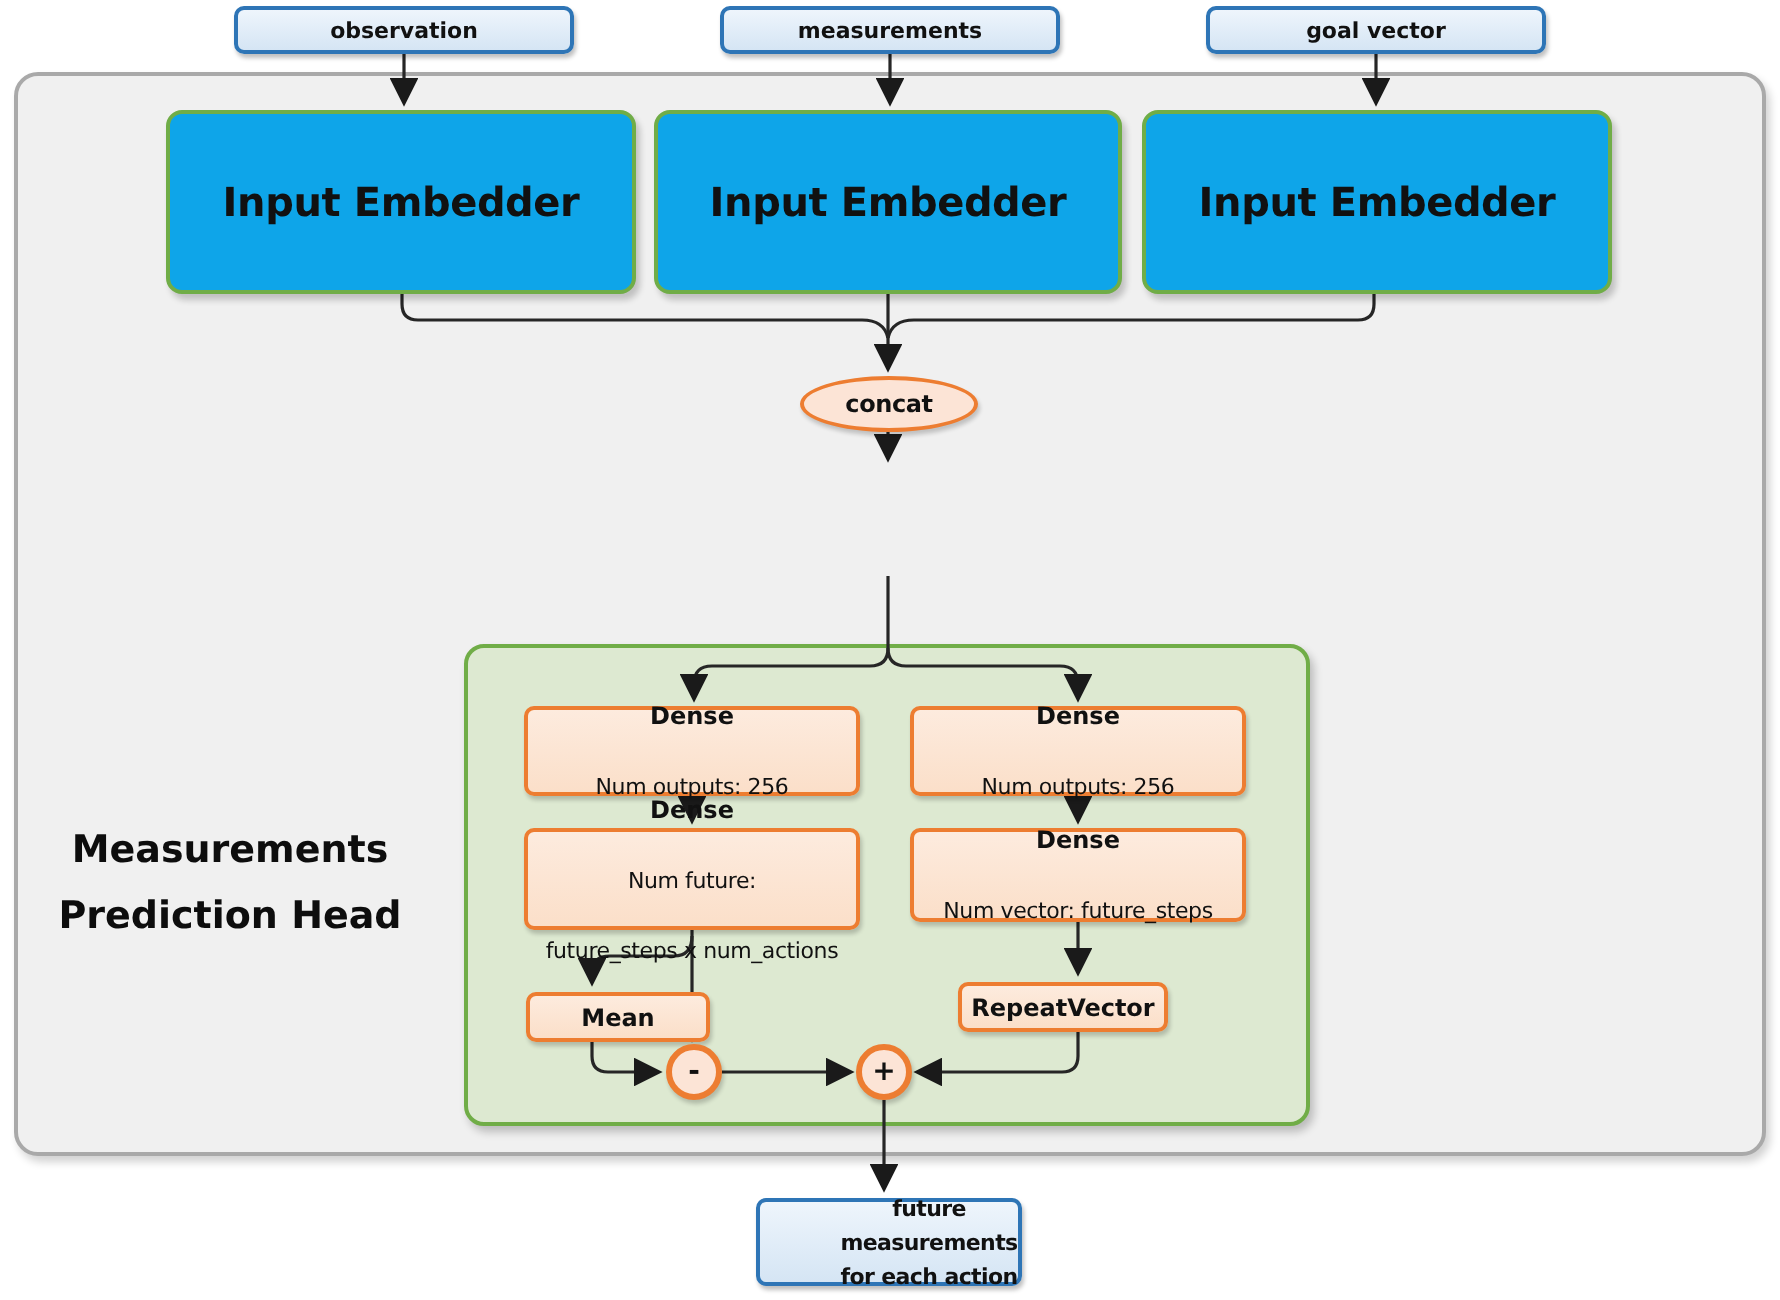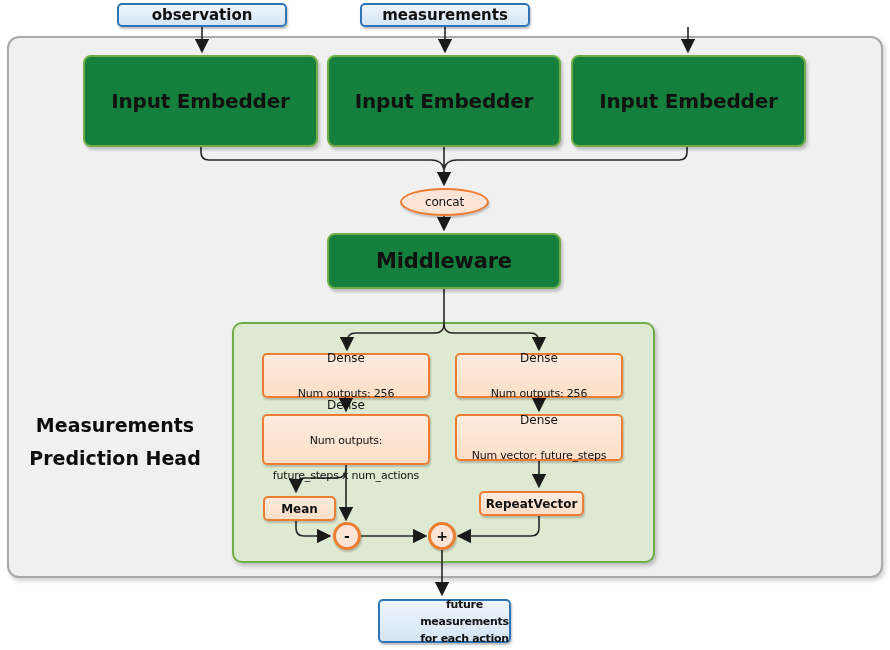--- a/index.html
+++ b/index.html
@@ -17,44 +17,44 @@
   }
   .frame-green{
     background:#DDE9D1;border:2.5px solid #70AD47;border-radius:10px;
     box-shadow:2px 3px 4px rgba(0,0,0,0.22);
   }
   .wires{position:absolute;left:0;top:0;pointer-events:none;}
 
   .box-io{
     background:linear-gradient(180deg,#eef5fc 0%,#d5e5f4 100%);
     border:2px solid #2E75B6;border-radius:5px;
-    font-weight:bold;font-size:15px;
+    font-weight:bold;font-size:11px;
     box-shadow:1px 2px 2px rgba(0,0,0,0.25);
   }
   .box-io.tall{font-size:11px;letter-spacing:-0.3px;line-height:16px;}
 
   .box-green{
-    background:#15803d;border:2.5px solid #70AD47;border-radius:8px;
+    background:#0ea5e9;border:2.5px solid #70AD47;border-radius:8px;
     font-weight:bold;font-size:20px;letter-spacing:-0.2px;
     box-shadow:2px 3px 3px rgba(0,0,0,0.2);
   }
   .box-green.mid{font-size:21px;}
 
   .box-orange{
     background:linear-gradient(180deg,#FDEBDE 0%,#FBDFC9 100%);
     border:2.5px solid #ED7D31;border-radius:5px;
     font-size:11px;box-shadow:1px 2px 2px rgba(0,0,0,0.2);
   }
-  .box-orange .hd{font-weight:normal;font-size:12px;}
+  .box-orange .hd{font-weight:bold;font-size:12px;}
   .box-orange .dt{font-size:11px;letter-spacing:-0.2px;white-space:nowrap;margin-top:22px;}
   .box-orange.small{font-weight:bold;font-size:12px;}
 
   .ellipse{
     background:#FCE4D6;border:2.5px solid #ED7D31;border-radius:50%;
-    font-weight:normal;font-size:12px;letter-spacing:-0.2px;
+    font-weight:bold;font-size:12px;letter-spacing:-0.2px;
     box-shadow:1px 2px 2px rgba(0,0,0,0.2);
   }
   .circle-op{
     background:#FCE4D6;border:3px solid #ED7D31;border-radius:50%;
     font-weight:bold;font-size:14px;line-height:1;
     box-shadow:1px 2px 2px rgba(0,0,0,0.2);
   }
   .head-title{
     font-weight:bold;font-size:19px;line-height:33px;text-align:center;color:#0d0d0d;
   }
@@ -97,63 +97,63 @@
       <path d="M442 550 V592" marker-end="url(#arrow)"></path>
     </g>
   </svg>
 
   <div class="abs box-io flexc" style="left:117px;top:3px;width:170px;height:24px;">
     <span>observation</span>
   </div>
   <div class="abs box-io flexc" style="left:360px;top:3px;width:170px;height:24px;">
     <span>measurements</span>
   </div>
+  <div class="abs box-io flexc" style="left:603px;top:3px;width:170px;height:24px;">
+    <span>goal vector</span>
+  </div>
 
   <div class="abs box-green flexc" style="left:83px;top:55px;width:235px;height:92px;">
     <span>Input Embedder</span>
   </div>
   <div class="abs box-green flexc" style="left:327px;top:55px;width:234px;height:92px;">
     <span>Input Embedder</span>
   </div>
   <div class="abs box-green flexc" style="left:571px;top:55px;width:235px;height:92px;">
     <span>Input Embedder</span>
   </div>
 
   <div class="abs ellipse flexc" style="left:400px;top:188px;width:89px;height:28px;">
     <span>concat</span>
   </div>
 
-  <div class="abs box-green mid flexc" style="left:327px;top:233px;width:234px;height:56px;">
-    <span>Middleware</span>
-  </div>
 
   <div class="abs head-title" style="left:15px;top:409px;width:200px;">
     <div>Measurements</div>
     <div>Prediction Head</div>
   </div>
 
   <div class="abs box-orange flexc" style="left:262px;top:353px;width:168px;height:45px;">
     <div class="hd">Dense</div>
     <div class="dt">Num outputs: 256</div>
   </div>
   <div class="abs box-orange flexc" style="left:262px;top:414px;width:168px;height:51px;">
     <div class="hd">Dense</div>
-    <div class="dt">Num outputs:</div>
+    <div class="dt">Num future:</div>
     <div class="dt">future_steps x num_actions</div>
   </div>
   <div class="abs box-orange flexc" style="left:455px;top:353px;width:168px;height:45px;">
     <div class="hd">Dense</div>
     <div class="dt">Num outputs: 256</div>
   </div>
   <div class="abs box-orange flexc" style="left:455px;top:414px;width:168px;height:47px;">
     <div class="hd">Dense</div>
     <div class="dt">Num vector: future_steps</div>
   </div>
 
-  <div class="abs box-orange small flexc" style="left:263px;top:496px;width:73px;height:25px;">
+  <div class="abs box-orange small flexc" style="left:263px;top:496px;width:92px;height:25px;">
     <span>Mean</span>
   </div>
   <div class="abs box-orange small flexc" style="left:479px;top:491px;width:105px;height:25px;">
     <span>RepeatVector</span>
   </div>
 
   <div class="abs circle-op flexc" style="left:333px;top:522px;width:28px;height:28px;">
     <span>-</span>
   </div>
   <div class="abs circle-op flexc" style="left:428px;top:522px;width:28px;height:28px;">

